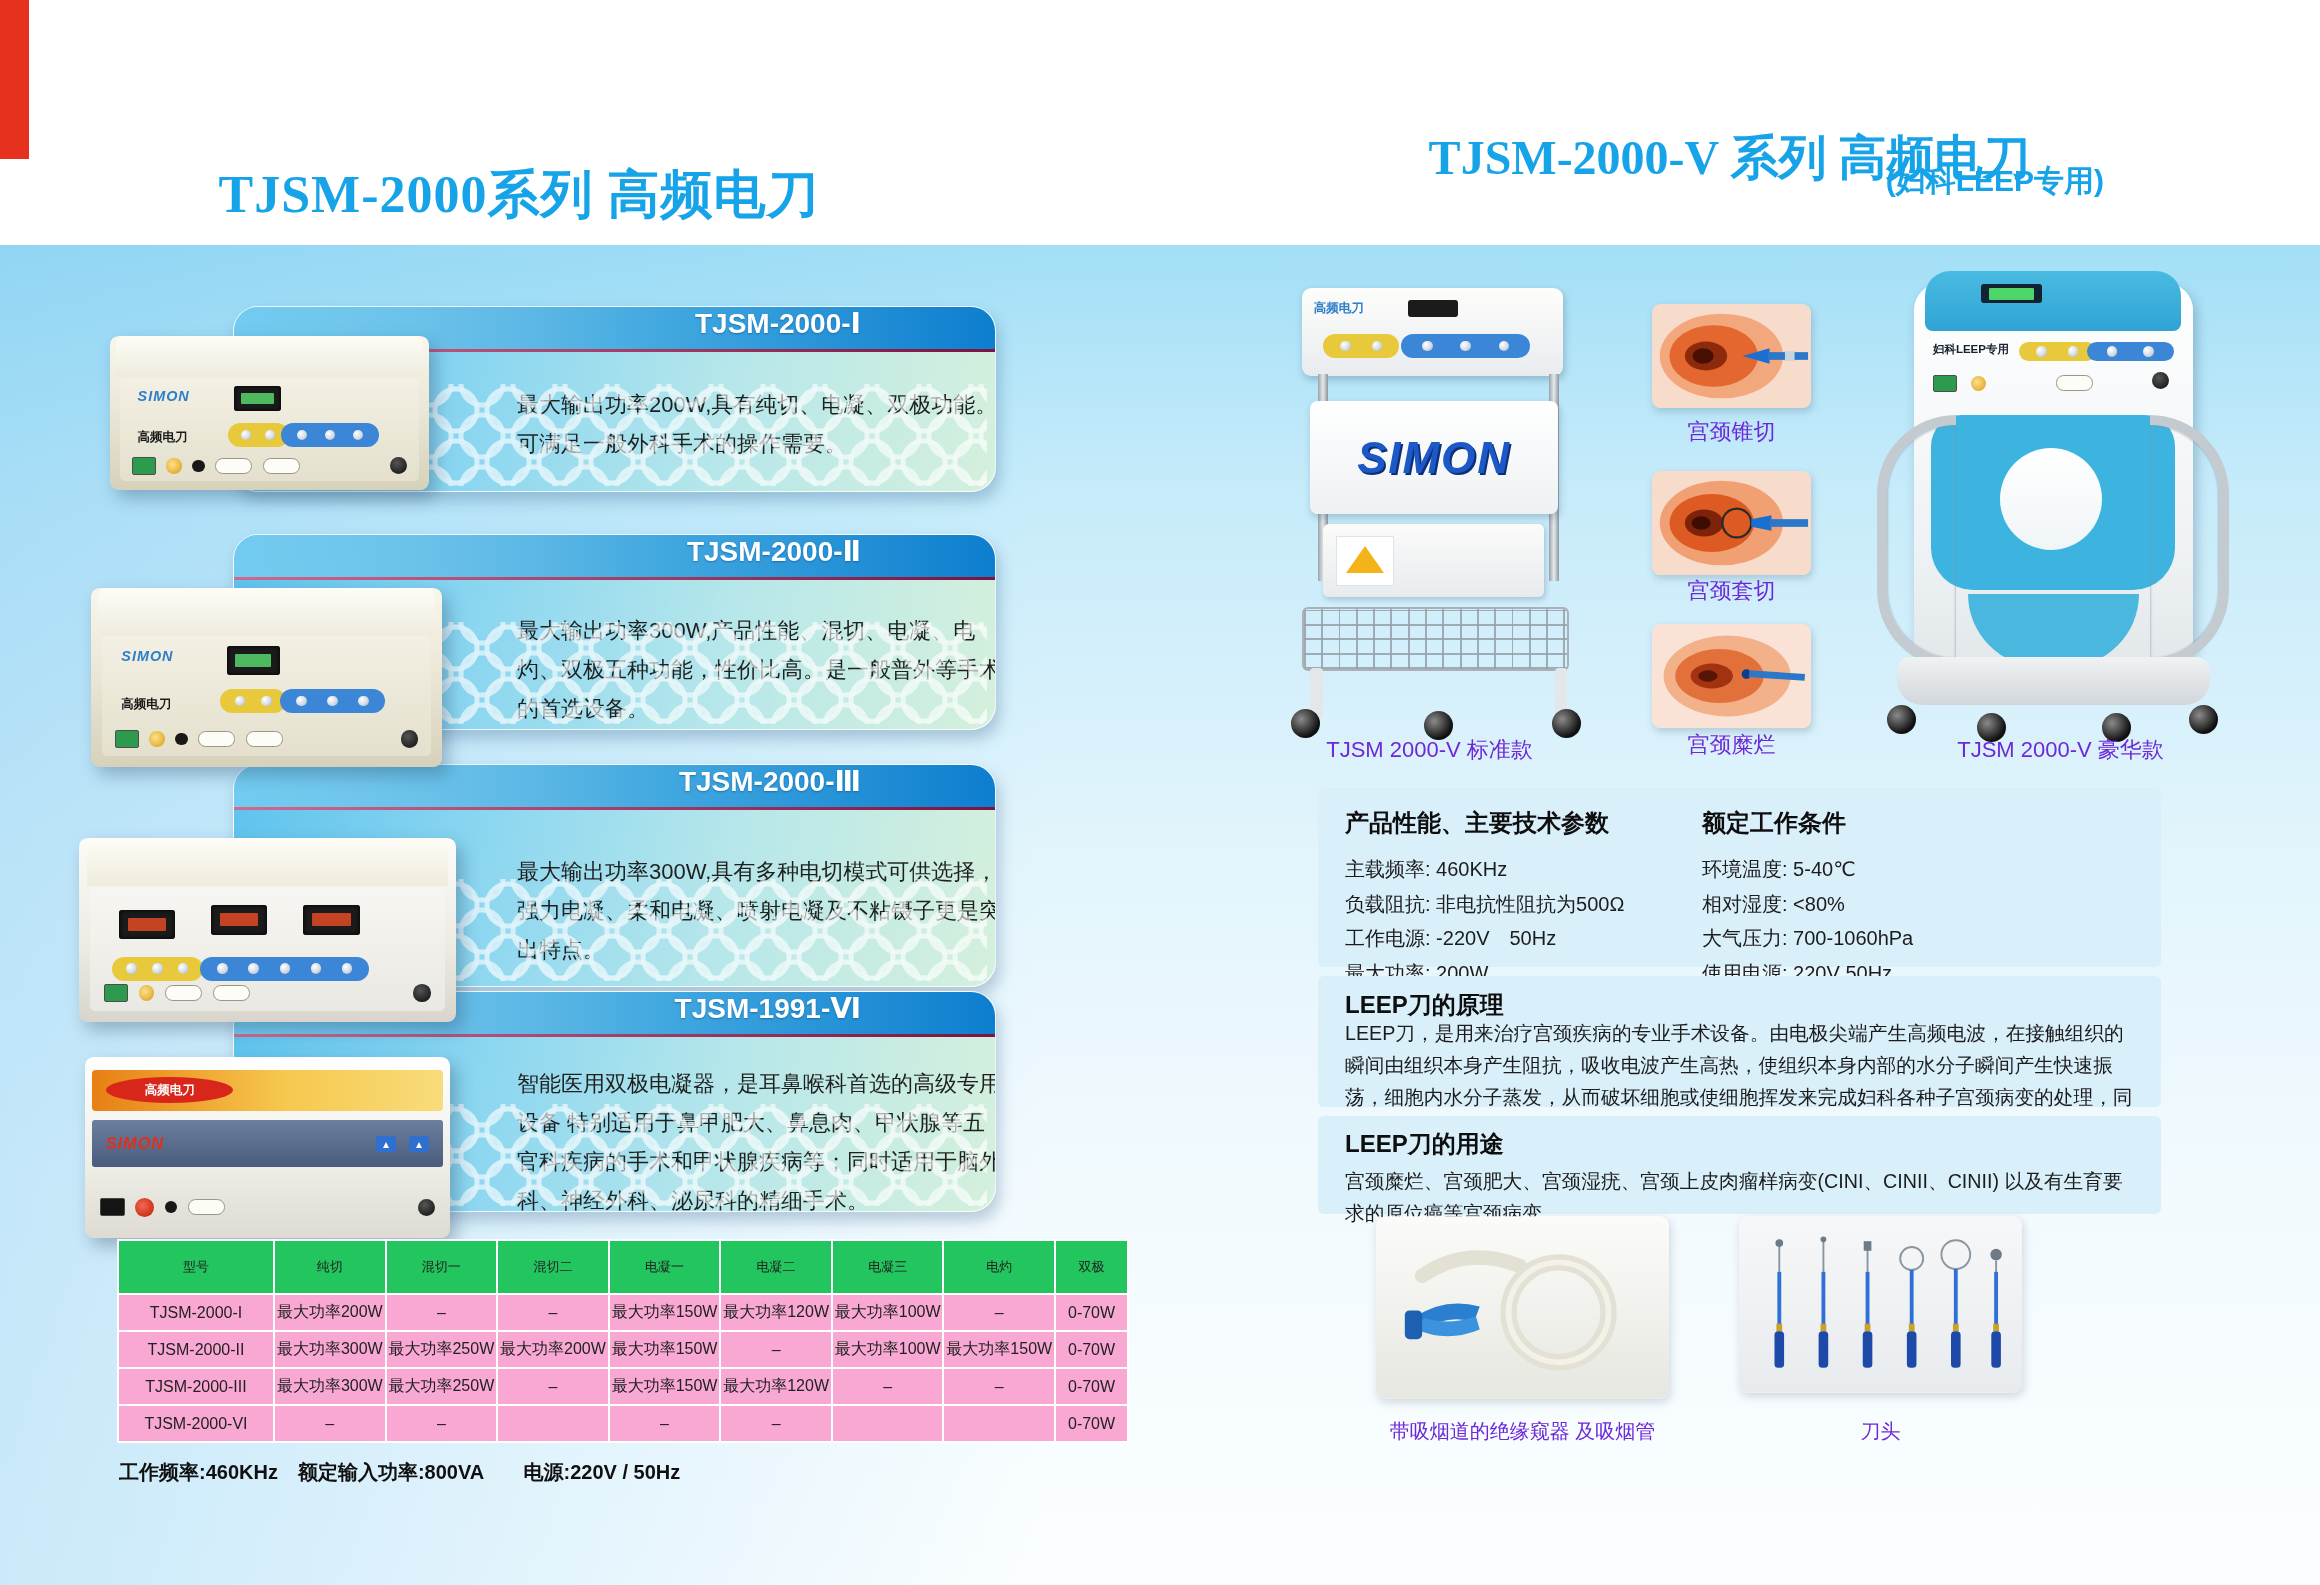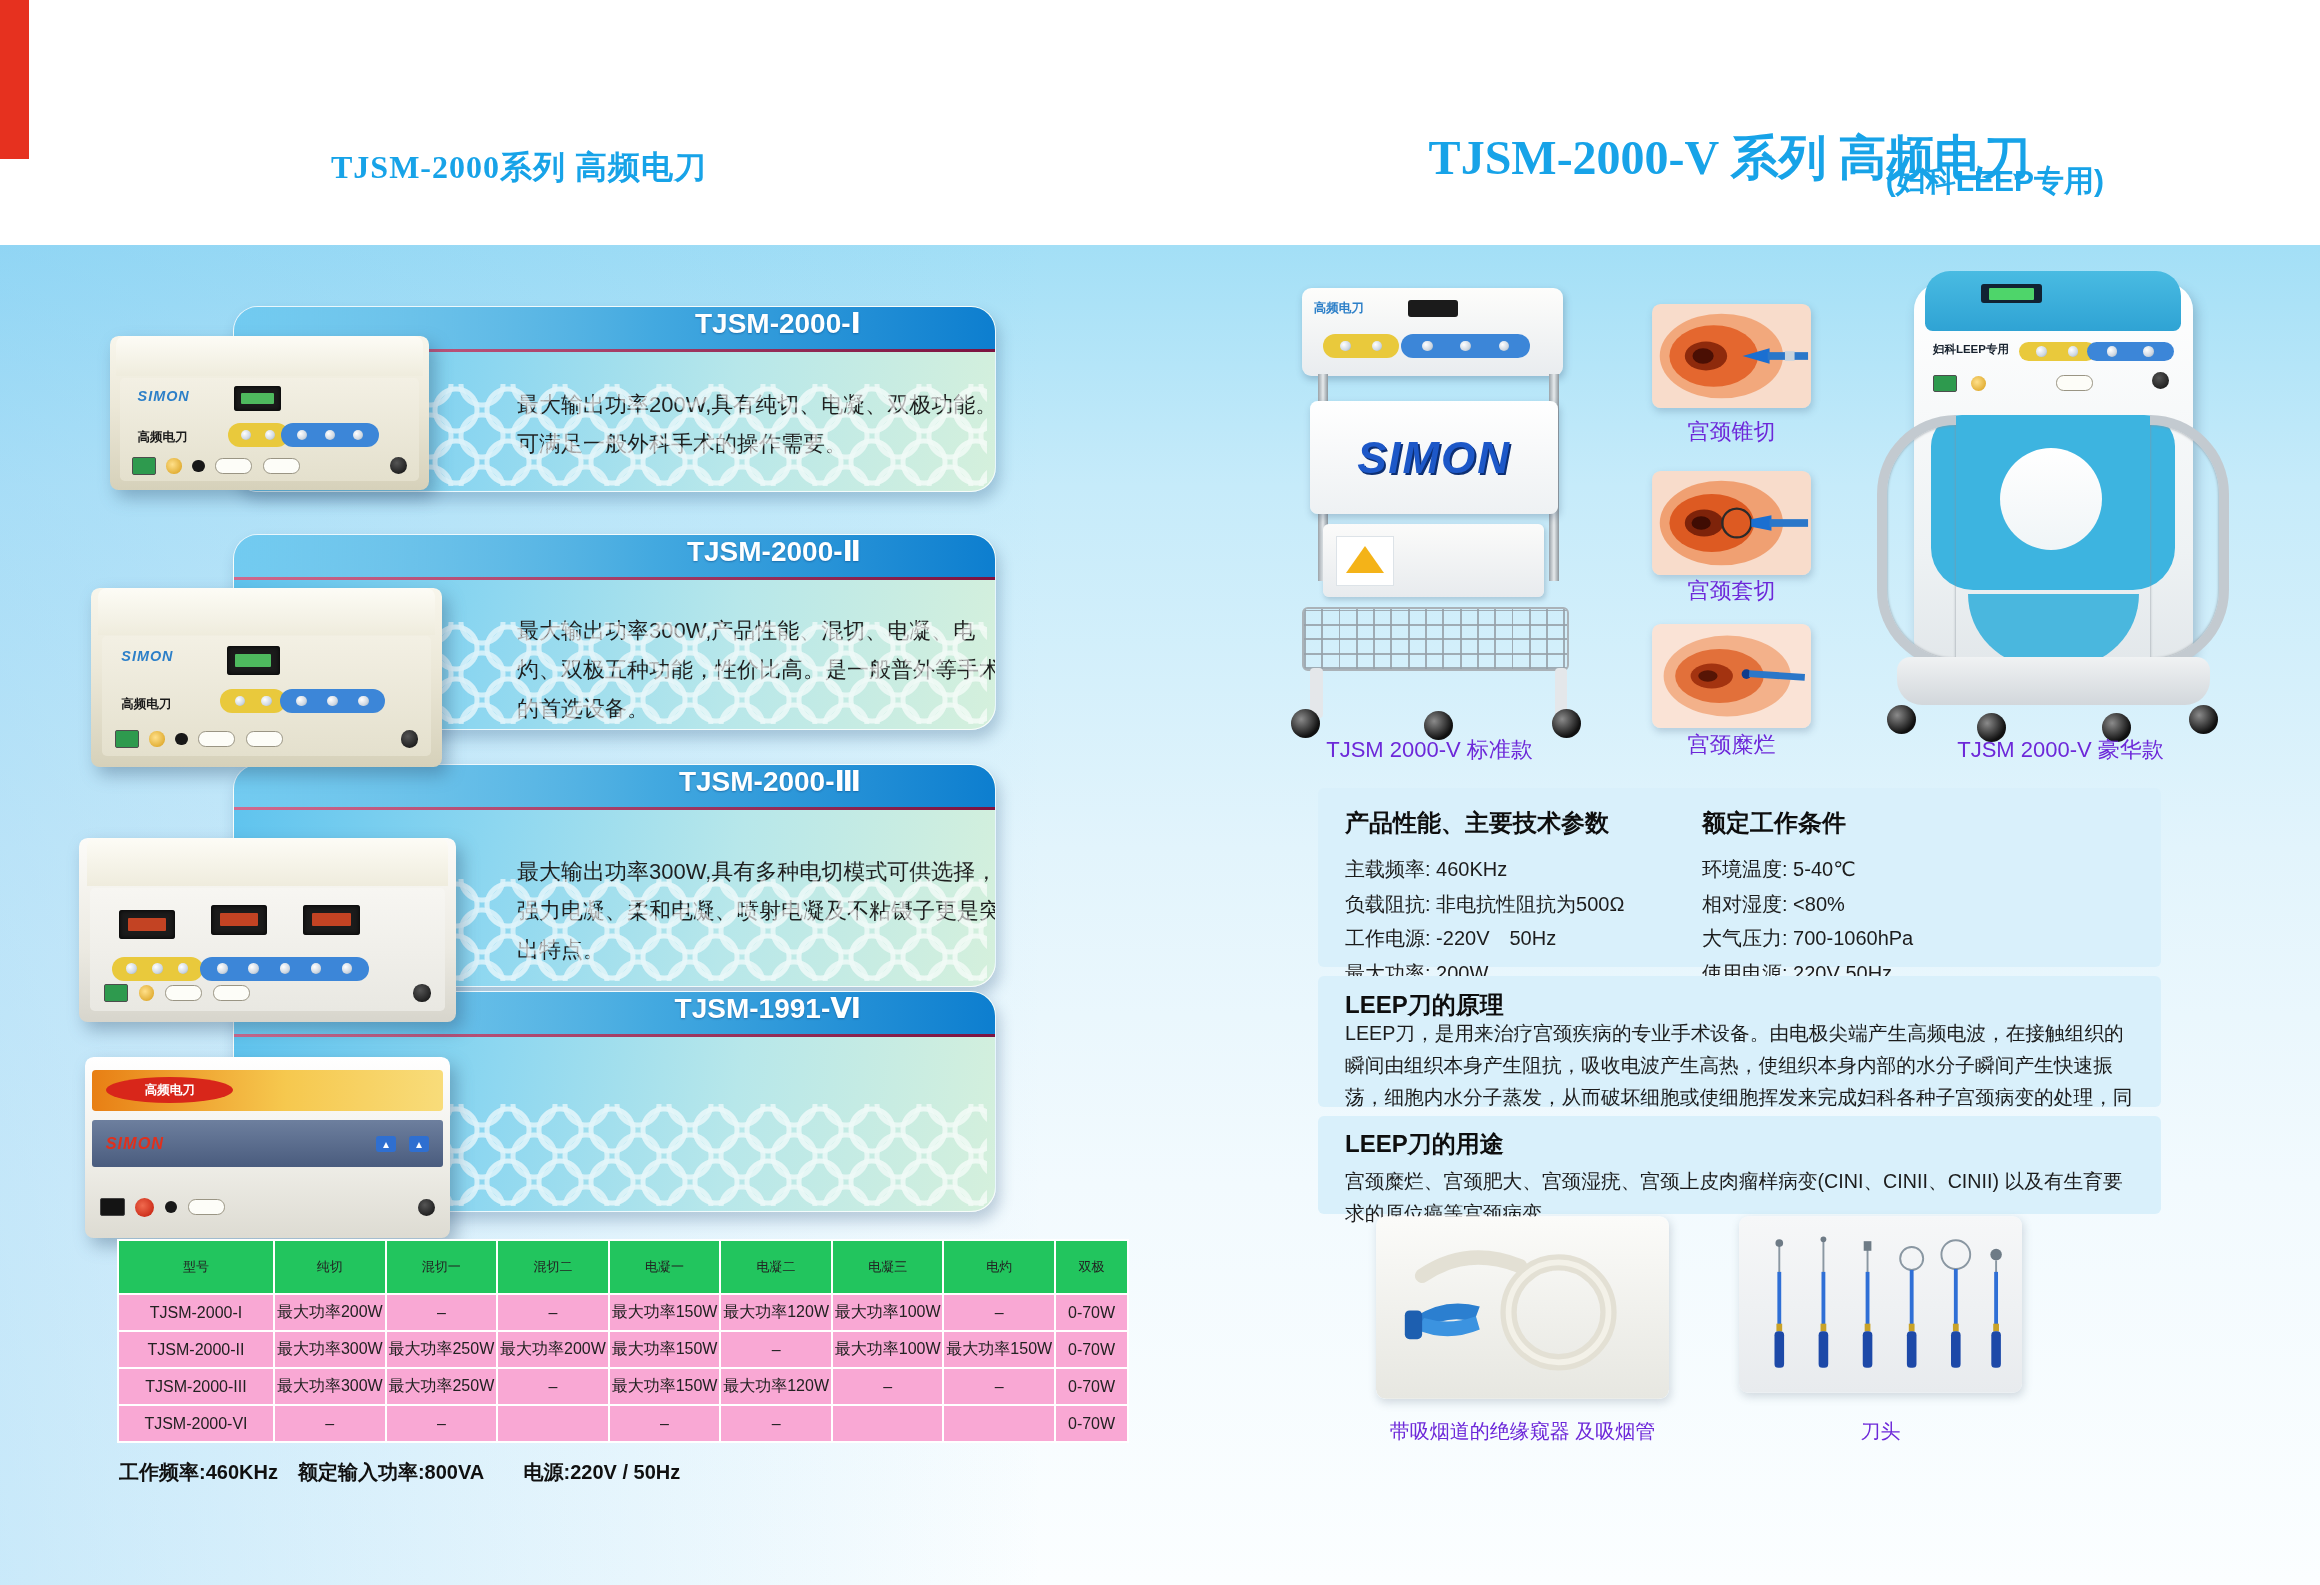--- a/index.html
+++ b/index.html
@@ -8,21 +8,21 @@
 
   
   .red-strip{position:absolute;left:0;top:0;width:29px;height:159px;background:#e6311f}
   .blue-band{position:absolute;left:0;top:245px;right:0;bottom:0;
      background:linear-gradient(180deg,#a3dff6 0%,#c6ebfa 18%,#e2f4fc 45%,#f2fafe 70%,#fbfeff 100%)}
   .blue-band::after{content:"";position:absolute;inset:0;
      background:linear-gradient(90deg,rgba(110,195,240,.35),rgba(255,255,255,0) 45%)}
 
   
   .title-left{position:absolute;left:154px;top:125px;width:730px;text-align:center;
-     font-family:"Liberation Serif","DejaVu Serif",serif;font-weight:700;font-size:32px;
+     font-family:"Liberation Serif","DejaVu Serif",serif;font-weight:700;font-size:52px;
      color:#17a3e8;letter-spacing:1px}
   .title-right{position:absolute;left:1345px;top:94px;width:769px;text-align:center;
      font-family:"Liberation Serif","DejaVu Serif",serif;font-weight:700;font-size:48px;color:#17a3e8}
   .subtitle-right{position:absolute;left:1345px;top:161px;width:759px;text-align:right;
      font-size:30px;font-weight:700;color:#17a3e8}
 
   
   .panel{position:absolute;left:233px;width:761px;border-radius:25px;overflow:hidden;
      border:1.9px solid rgba(255,255,255,.85);box-shadow:3.8px 8.6px 13.4px rgba(50,90,130,.28);
      background:linear-gradient(100deg,#5ec3ee 0%,#8ed7f0 35%,#b7e7ea 65%,#d5f0dc 100%)}
@@ -189,20 +189,21 @@
   <div class="head-line"></div>
   <p class="panel-desc" style="left:283px;top:65px">最大输出功率300W,具有多种电切模式可供选择，强力电凝、柔和电凝、喷射电凝及不粘镊子更是突出特点。</p>
   <div class="bubbles"></div>
 </div>
 
 <div class="panel" style="top:991px;height:219px">
   <div class="panel-head">
     <span>TJSM-1991-Ⅵ</span>
   </div>
   <div class="head-line"></div>
+  <p class="panel-desc" style="left:283px;top:50px">智能医用双极电凝器，是耳鼻喉科首选的高级专用设备 特别适用于鼻甲肥大、鼻息肉、甲状腺等五官科疾病的手术和甲状腺疾病等；同时适用于脑外科、神经外科、泌尿科的精细手术。</p>
   <div class="bubbles"></div>
 </div>
 
 <div class="dev" style="left:110px;top:336px;width:319px;height:154px">
   <div class="dev-case"></div>
   <div class="dev-top"></div>
   <div class="dev-face">
     <span class="dev-logo">SIMON</span>
     <span class="dev-label">高频电刀</span>
     <span class="lcd green"></span>

